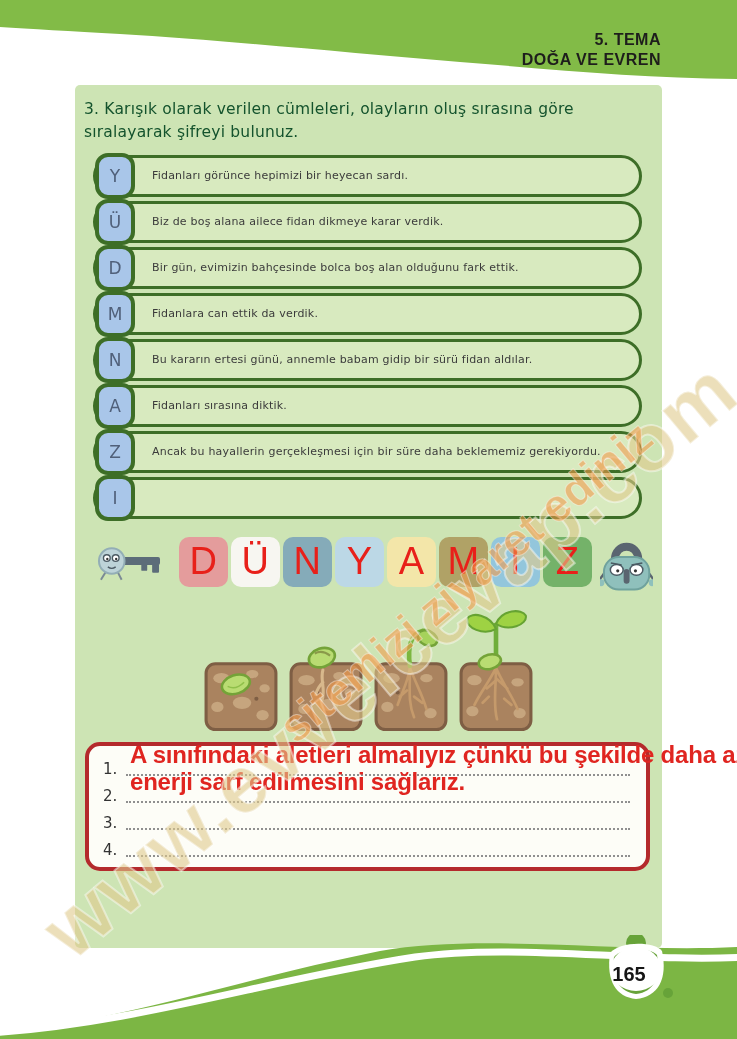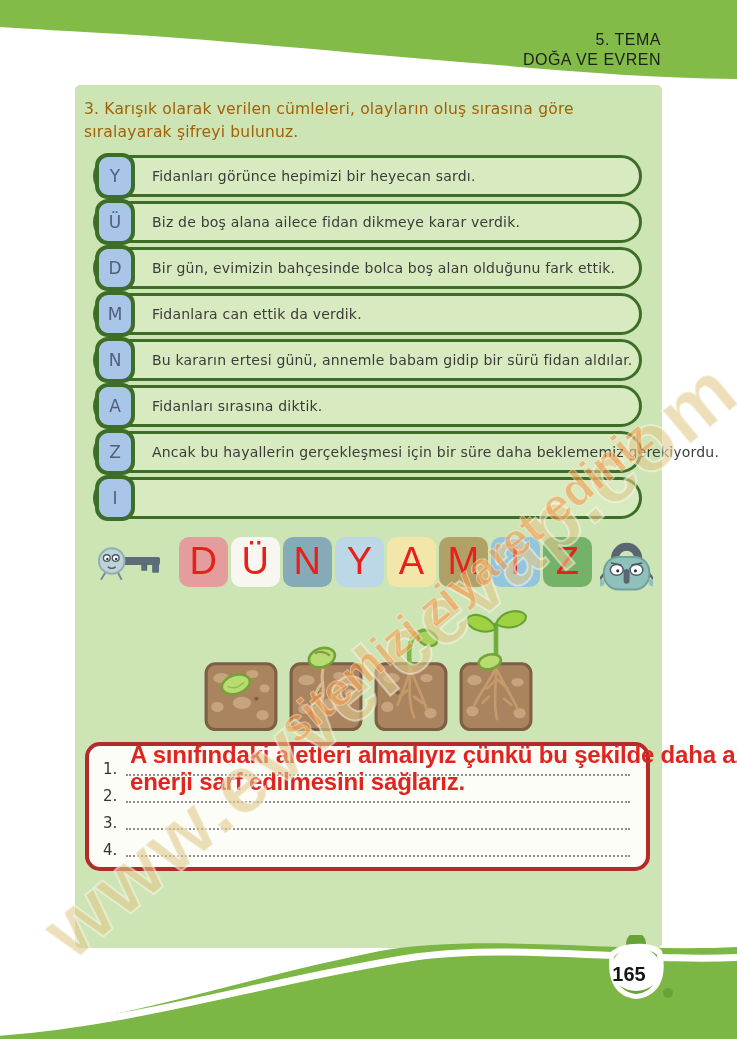--- a/index.html
+++ b/index.html
@@ -5,47 +5,47 @@
   html,body{margin:0;padding:0;}
   body{
     width:737px;height:1039px;position:relative;overflow:hidden;
     background:#ffffff;
     font-family:"DejaVu Sans","Liberation Sans",sans-serif;
   }
   
   .top-wave{position:absolute;left:0;top:0;width:737px;height:85px;z-index:0;}
   .header-text{
     position:absolute;top:30px;right:76px;text-align:right;z-index:2;
-    color:#1e1e1c;font-weight:normal;font-size:16px;line-height:1.25;letter-spacing:.5px;
+    color:#1e1e1c;font-weight:bold;font-size:16px;line-height:1.25;letter-spacing:.5px;
     font-family:"Liberation Sans",sans-serif;
   }
   
   .panel{
     position:absolute;left:75px;top:85px;width:587px;height:863px;
     background:#cde4b4;border-radius:5px;z-index:1;box-sizing:border-box;
     padding:13px 9px 0 9px;
   }
   .question{
-    font-size:15.5px;color:#a16207;line-height:1.5;letter-spacing:.2px;
+    font-size:15.5px;color:#14532d;line-height:1.5;letter-spacing:.2px;
     margin:0 0 10px 0;
   }
   
   .rows{margin:2px 0 0 9px;width:549px;}
   .row{
     box-sizing:border-box;height:42px;margin-bottom:4px;
     display:flex;align-items:center;
     background:#d8eabf;border:3px solid #3d6e27;border-radius:21px;
   }
   .letterbox{
     box-sizing:border-box;flex:0 0 40px;width:40px;height:46px;margin:-5px 0 -5px -1px;
     background:#a9c6e9;border:4px solid #3d6e27;border-radius:13px;
     display:flex;align-items:center;justify-content:center;
     font-size:17px;color:#50607a;z-index:2;
   }
-  .sentence{margin-left:17px;font-size:14px;color:#3b3b3b;letter-spacing:.2px;white-space:nowrap;}
+  .sentence{margin-left:17px;font-size:11px;color:#3b3b3b;letter-spacing:.2px;white-space:nowrap;}
   
   .cipher{display:flex;align-items:center;margin:13px 0 0 12px;height:60px;}
   .cipher .boxes{display:flex;margin-left:6px;}
   .cipher-box{
     box-sizing:border-box;width:49px;height:50px;margin-right:3px;border-radius:10px;
     display:flex;align-items:center;justify-content:center;
     font-size:38px;color:#e8201a;font-family:"Liberation Sans",sans-serif;
   }
   
   .q4-text{margin:14px 0 0 0;}

